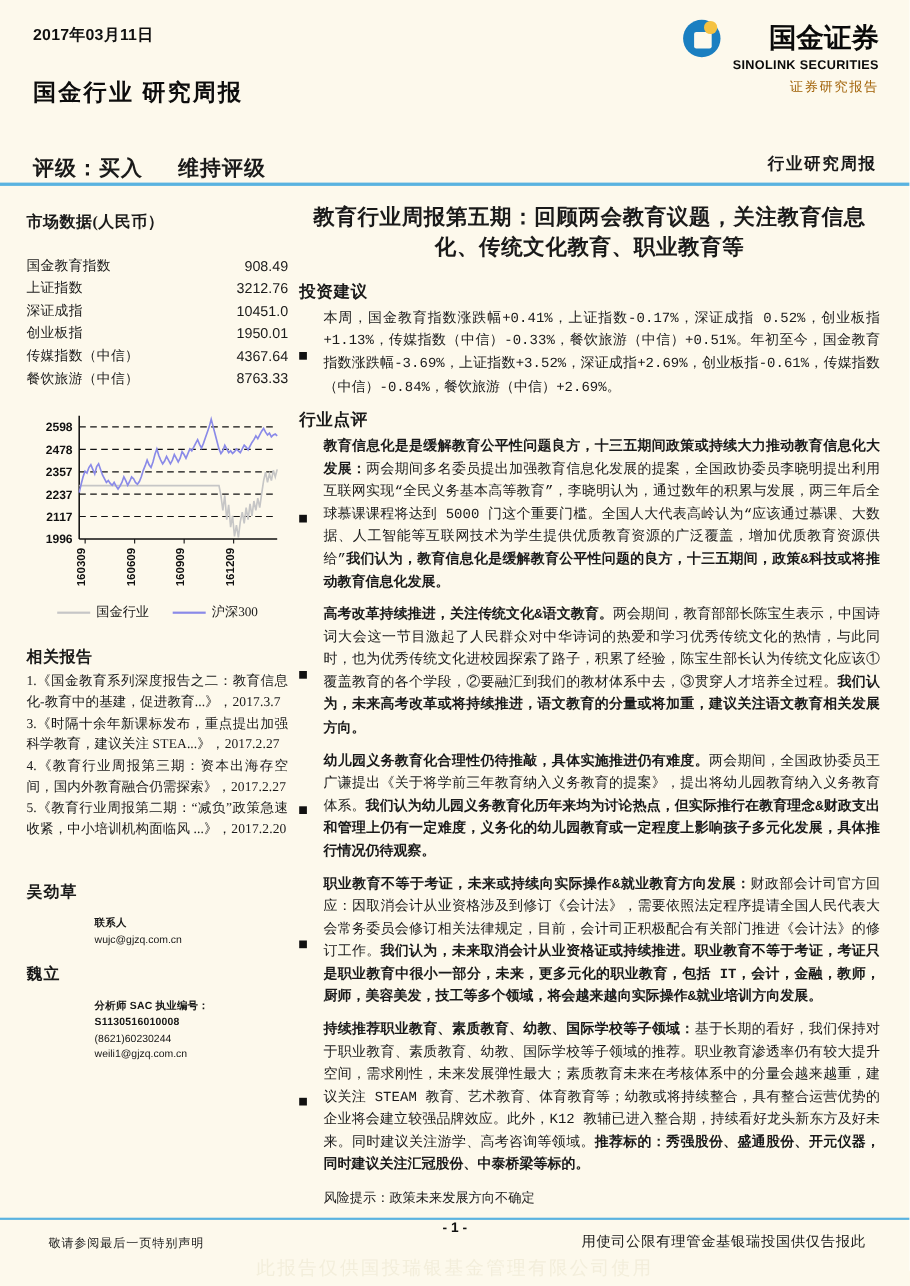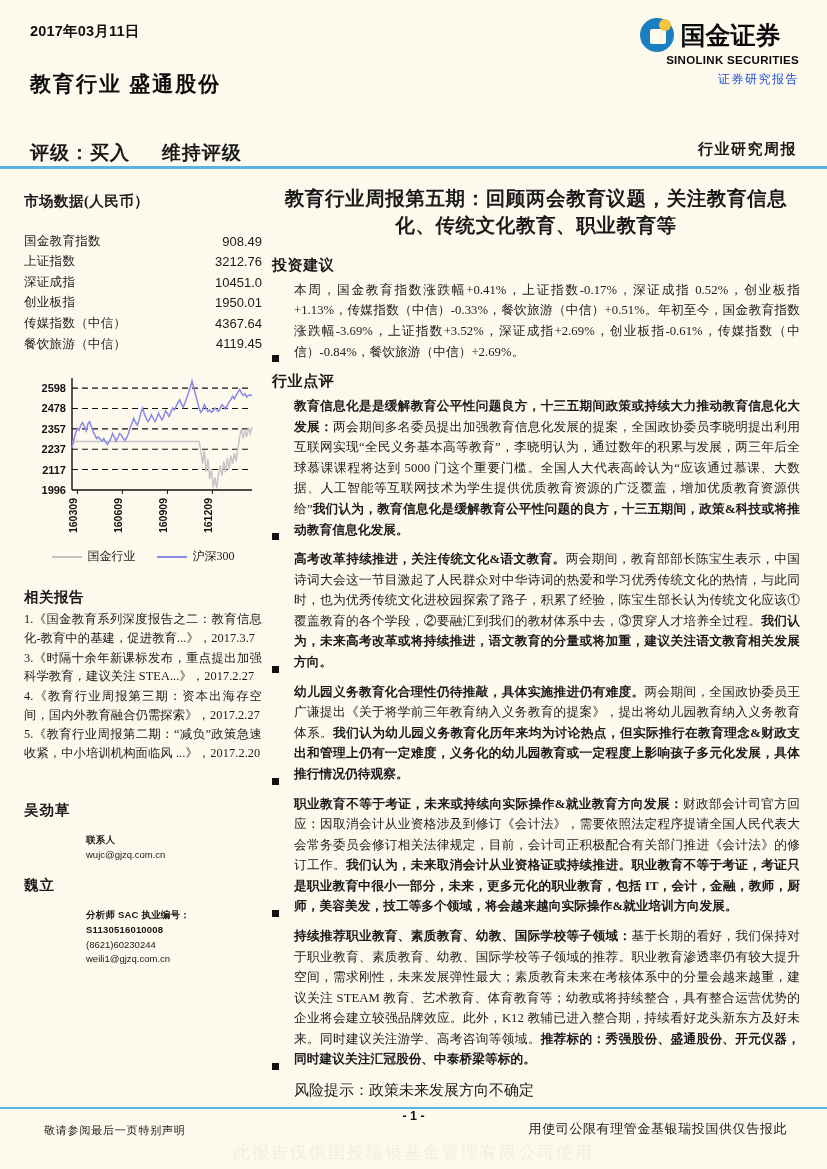--- a/index.html
+++ b/index.html
@@ -66,21 +66,21 @@
   
   .logo-block {
     position: absolute;
     right: 28px; top: 18px;
     width: 178px;
     text-align: right;
   }
   .logo-row {
     display: flex;
     align-items: center;
-    justify-content: center;
+    justify-content: space-between;
     gap: 7px;
   }
   .logo-mark {
     position: relative;
     width: 34px; height: 34px;
     flex: 0 0 auto;
   }
   .logo-mark .ring {
     position: absolute;
     left: 0; top: 0;
@@ -116,21 +116,21 @@
     font-size: 11.5px;
     font-weight: bold;
     letter-spacing: .3px;
     color: #0a0a0a;
     text-align: right;
   }
   .logo-sub {
     margin-top: 5px;
     font-size: 12px;
     letter-spacing: 1.5px;
-    color: #1d4ed8;
+    color: #a16207;
     text-align: right;
   }
 
   
   .body-area {
     position: absolute;
     left: 0; top: 172px; right: 0; bottom: 74px;
   }
   .sidebar {
     position: absolute;
@@ -237,48 +237,48 @@
     margin: 0 0 16px 0;
   }
   .sec-h {
     font-size: 15px;
     font-weight: bold;
     letter-spacing: .6px;
     margin: 10px 0 5px 0;
   }
   .bullet {
     display: flex;
-    align-items: flex-end;
+    align-items: center;
     margin-bottom: 9px;
+    font-family: Liberation Mono, monospace;
   }
   .bullet .mark {
     flex: 0 0 auto;
     width: 22px;
     padding-top: 6px;
   }
   .bullet .mark i {
     display: block;
     width: 7px; height: 7px;
     background: #111;
   }
   .bullet .txt {
     flex: 1 1 auto;
     font-size: 12.7px;
     line-height: 1.62;
     text-align: justify;
     letter-spacing: .05px;
   }
   .bullet .txt b { font-weight: bold; }
   .plain-para {
-    font-size: 15px;
+    font-size: 12px;
     line-height: 1.62;
     text-align: justify;
     margin-left: 22px;
     margin-top: 10px;
-    font-family: Liberation Mono, monospace;
   }
 
   
   .footer {
     position: absolute;
     left: 0; right: 0; bottom: 0;
     height: 74px;
   }
   .ftr-rule {
     position: absolute;
@@ -318,21 +318,21 @@
     color: #f3eedb;
   }
 </style>
 </head>
 <body>
 
 <div class="page">
 
   <div class="header">
     <div class="hdr-date">2017年03月11日</div>
-    <div class="hdr-title">教育行业 盛通股份</div>
+    <div class="hdr-title">国金行业 研究周报</div>
 
     <div class="logo-block">
       <div class="logo-row">
         <span class="logo-mark">
           <span class="ring"></span>
           <span class="hole"></span>
           <span class="dot"></span>
         </span>
         <span class="logo-cn">国金证券</span>
       </div>
@@ -371,21 +371,21 @@
           <tr>
             <td class="name">创业板指</td>
             <td class="val">1950.01</td>
           </tr>
           <tr>
             <td class="name">传媒指数（中信）</td>
             <td class="val">4367.64</td>
           </tr>
           <tr>
             <td class="name">餐饮旅游（中信）</td>
-            <td class="val">4119.45</td>
+            <td class="val">8763.33</td>
           </tr>
         </tbody>
       </table>
 
       <div class="chart-wrap">
         <svg class="chart-svg" id="chart-svg" width="238" height="172" viewBox="0 0 238 172">
             <text x="42" y="124" text-anchor="end" font-size="11" font-family="&quot;Liberation Sans&quot;, sans-serif" font-weight="bold" fill="#111">1996</text>
             <line x1="48" y1="99.52870090634441" x2="228" y2="99.52870090634441" stroke="#111" stroke-width="1.1" stroke-dasharray="6 4"></line>
             <text x="42" y="103.52870090634441" text-anchor="end" font-size="11" font-family="&quot;Liberation Sans&quot;, sans-serif" font-weight="bold" fill="#111">2117</text>
             <line x1="48" y1="79.22658610271904" x2="228" y2="79.22658610271904" stroke="#111" stroke-width="1.1" stroke-dasharray="6 4"></line>

